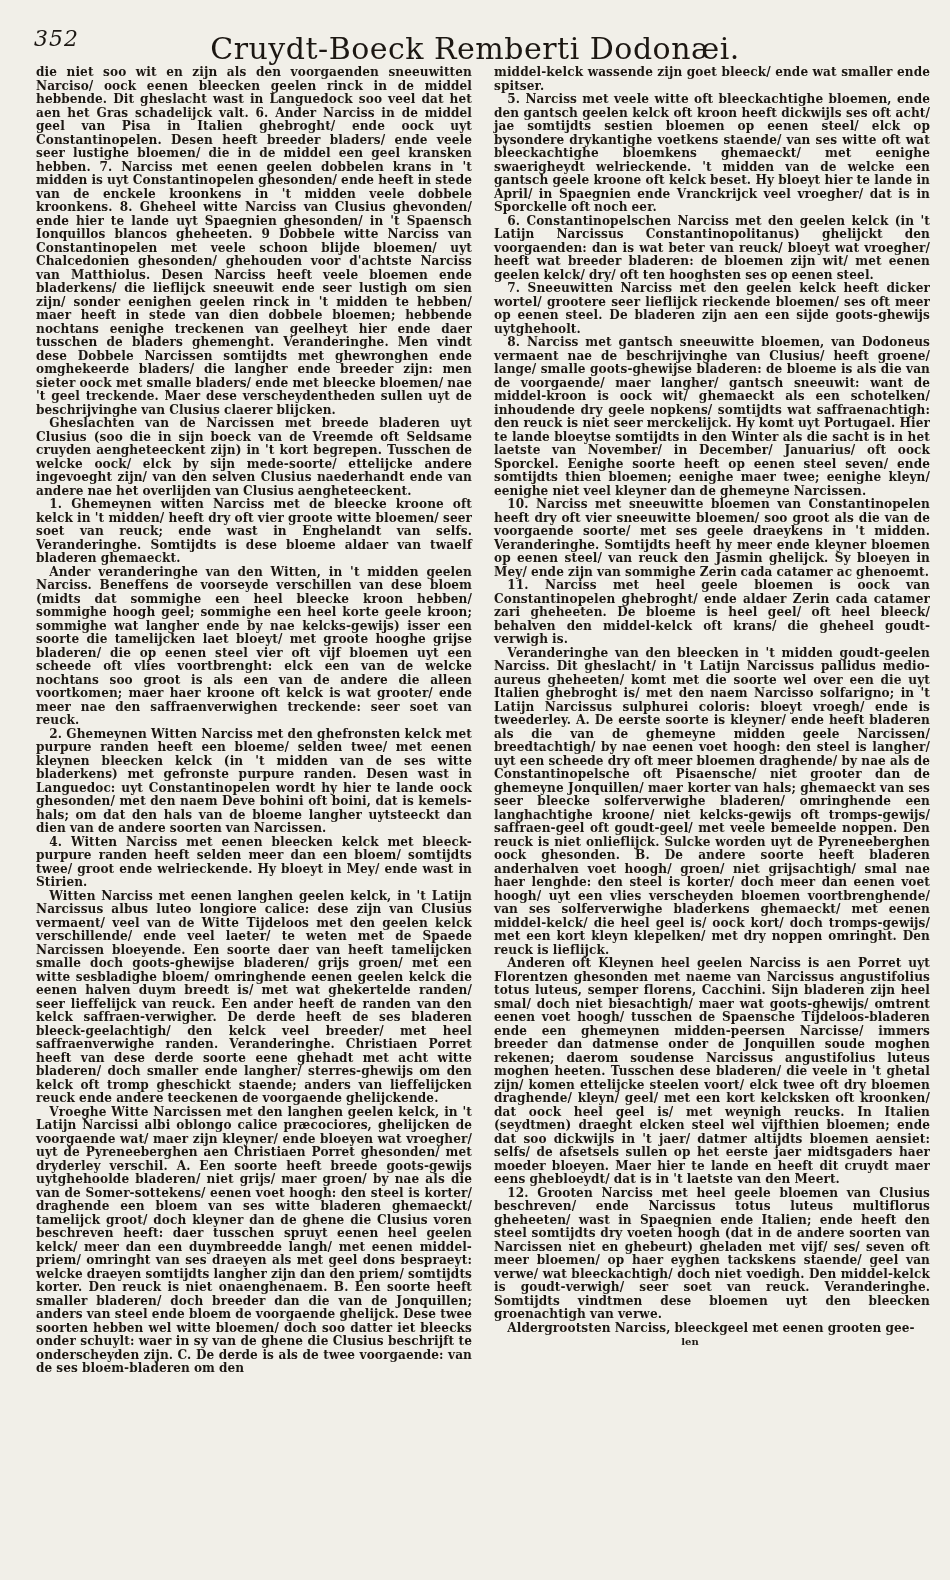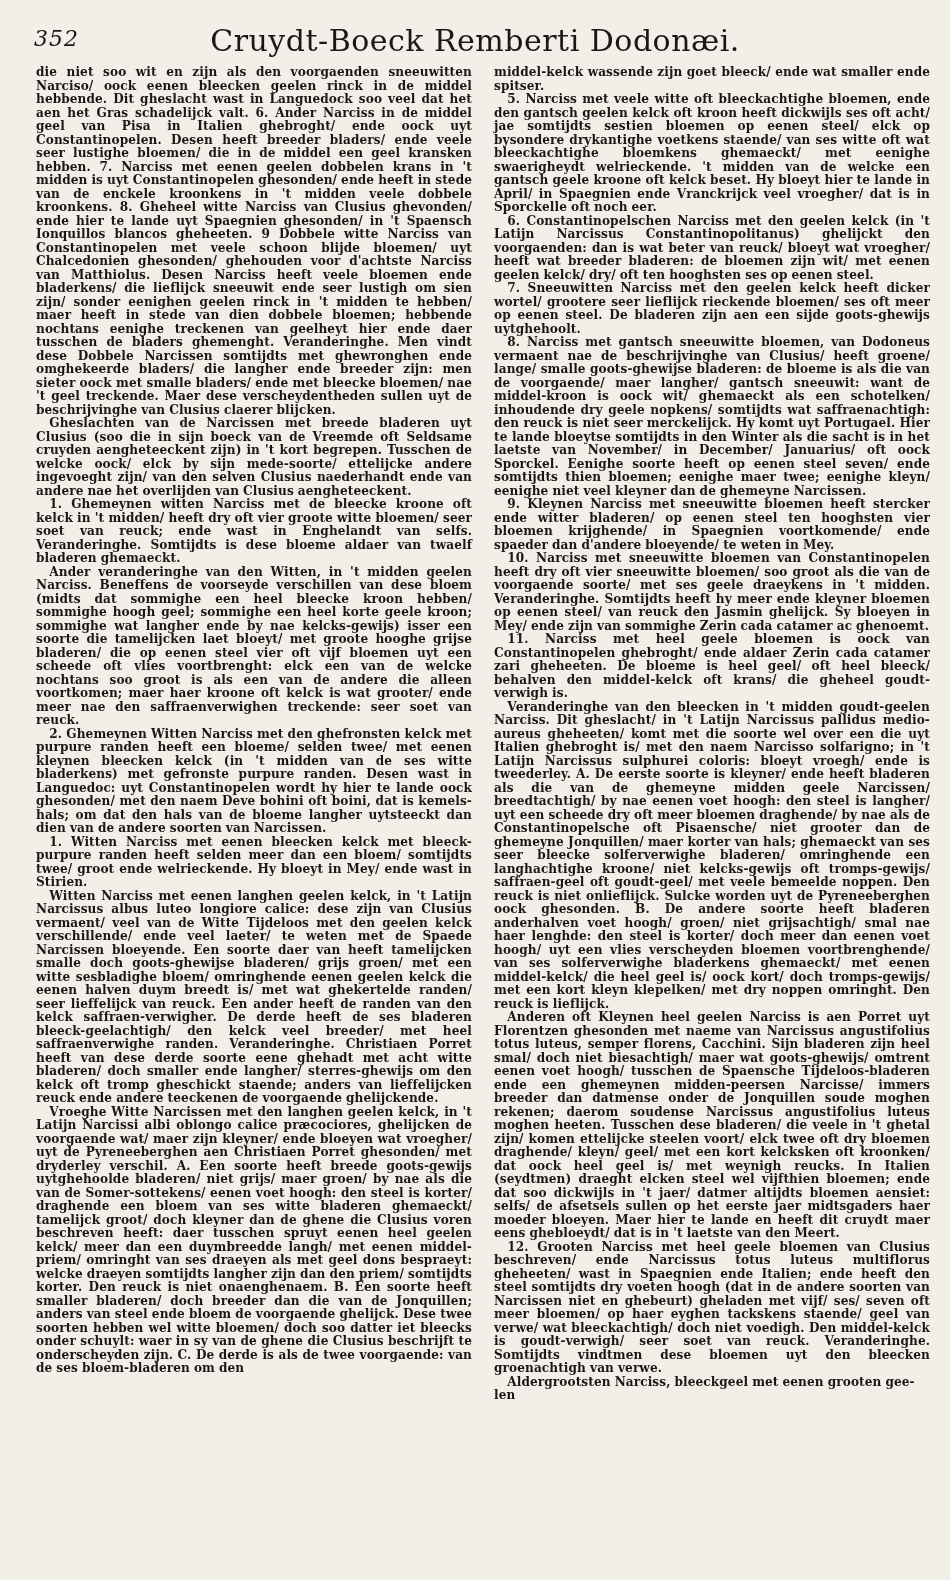--- a/index.html
+++ b/index.html
@@ -28,21 +28,21 @@
     position:absolute;
     left:34px;
     top:28px;
     font-size:22px;
     line-height:1;
     font-style:italic;
     letter-spacing:1px;
   }
   .page-title{
     margin:0;
-    padding-top:26px;
+    padding-top:34px;
     text-align:center;
     font-size:30px;
     line-height:1;
     font-weight:normal;
     letter-spacing:0.5px;
   }
   .columns{
     display:flex;
     gap:22px;
     padding:14px 20px 0 36px;
@@ -58,56 +58,55 @@
     word-spacing:-0.3px;
   }
   .col p{
     margin:0;
     text-indent:1.1em;
   }
   .col p.cont{
     text-indent:0;
   }
   .catchword{
-    text-align:left;
+    text-align:center;
     padding-right:44px;
-    font-size:12px;
+    font-size:10px;
     line-height:13.5px;
     font-weight:bold;
   }
 </style>
 </head>
 <body>
 
 <div class="page">
   <header class="page-header">
     <span class="page-number">352</span>
     <h1 class="page-title">Cruydt-Boeck Remberti Dodonæi.</h1>
   </header>
   <main class="columns">
     <div class="col">
       <div id="col-left">
           <p class="cont">die niet soo wit en zijn als den voorgaenden sneeuwitten Narciso/ oock eenen bleecken geelen rinck in de middel hebbende. Dit gheslacht wast in Languedock soo veel dat het aen het Gras schadelijck valt. 6. Ander Narciss in de middel geel van Pisa in Italien ghebroght/ ende oock uyt Constantinopelen. Desen heeft breeder bladers/ ende veele seer lustighe bloemen/ die in de middel een geel kransken hebben. 7. Narciss met eenen geelen dobbelen krans in 't midden is uyt Constantinopelen ghesonden/ ende heeft in stede van de enckele kroonkens in 't midden veele dobbele kroonkens. 8. Gheheel witte Narciss van Clusius ghevonden/ ende hier te lande uyt Spaegnien ghesonden/ in 't Spaensch Ionquillos blancos gheheeten. 9 Dobbele witte Narciss van Constantinopelen met veele schoon blijde bloemen/ uyt Chalcedonien ghesonden/ ghehouden voor d'achtste Narciss van Matthiolus. Desen Narciss heeft veele bloemen ende bladerkens/ die lieflijck sneeuwit ende seer lustigh om sien zijn/ sonder eenighen geelen rinck in 't midden te hebben/ maer heeft in stede van dien dobbele bloemen; hebbende nochtans eenighe treckenen van geelheyt hier ende daer tusschen de bladers ghemenght. Veranderinghe. Men vindt dese Dobbele Narcissen somtijdts met ghewronghen ende omghekeerde bladers/ die langher ende breeder zijn: men sieter oock met smalle bladers/ ende met bleecke bloemen/ nae 't geel treckende. Maer dese verscheydentheden sullen uyt de beschrijvinghe van Clusius claerer blijcken.</p>
           <p>Gheslachten van de Narcissen met breede bladeren uyt Clusius (soo die in sijn boeck van de Vreemde oft Seldsame cruyden aengheteeckent zijn) in 't kort begrepen. Tusschen de welcke oock/ elck by sijn mede-soorte/ ettelijcke andere ingevoeght zijn/ van den selven Clusius naederhandt ende van andere nae het overlijden van Clusius aengheteeckent.</p>
           <p>1. Ghemeynen witten Narciss met de bleecke kroone oft kelck in 't midden/ heeft dry oft vier groote witte bloemen/ seer soet van reuck; ende wast in Enghelandt van selfs. Veranderinghe. Somtijdts is dese bloeme aldaer van twaelf bladeren ghemaeckt.</p>
           <p>Ander veranderinghe van den Witten, in 't midden geelen Narciss. Beneffens de voorseyde verschillen van dese bloem (midts dat sommighe een heel bleecke kroon hebben/ sommighe hoogh geel; sommighe een heel korte geele kroon; sommighe wat langher ende by nae kelcks-gewijs) isser een soorte die tamelijcken laet bloeyt/ met groote hooghe grijse bladeren/ die op eenen steel vier oft vijf bloemen uyt een scheede oft vlies voortbrenght: elck een van de welcke nochtans soo groot is als een van de andere die alleen voortkomen; maer haer kroone oft kelck is wat grooter/ ende meer nae den saffraenverwighen treckende: seer soet van reuck.</p>
           <p>2. Ghemeynen Witten Narciss met den ghefronsten kelck met purpure randen heeft een bloeme/ selden twee/ met eenen kleynen bleecken kelck (in 't midden van de ses witte bladerkens) met gefronste purpure randen. Desen wast in Languedoc: uyt Constantinopelen wordt hy hier te lande oock ghesonden/ met den naem Deve bohini oft boini, dat is kemels-hals; om dat den hals van de bloeme langher uytsteeckt dan dien van de andere soorten van Narcissen.</p>
-          <p>1. Witten Narciss met eenen bleecken kelck met bleeck-purpure randen heeft selden meer dan een bloem/ somtijdts twee/ groot ende welrieckende. Hy bloeyt in Mey/ ende wast in Stirien.</p>
+          <p>4. Witten Narciss met eenen bleecken kelck met bleeck-purpure randen heeft selden meer dan een bloem/ somtijdts twee/ groot ende welrieckende. Hy bloeyt in Mey/ ende wast in Stirien.</p>
           <p>Witten Narciss met eenen langhen geelen kelck, in 't Latijn Narcissus albus luteo longiore calice: dese zijn van Clusius vermaent/ veel van de Witte Tijdeloos met den geelen kelck verschillende/ ende veel laeter/ te weten met de Spaede Narcissen bloeyende. Een soorte daer van heeft tamelijcken smalle doch goots-ghewijse bladeren/ grijs groen/ met een witte sesbladighe bloem/ omringhende eenen geelen kelck die eenen halven duym breedt is/ met wat ghekertelde randen/ seer lieffelijck van reuck. Een ander heeft de randen van den kelck saffraen-verwigher. De derde heeft de ses bladeren bleeck-geelachtigh/ den kelck veel breeder/ met heel saffraenverwighe randen. Veranderinghe. Christiaen Porret heeft van dese derde soorte eene ghehadt met acht witte bladeren/ doch smaller ende langher/ sterres-ghewijs om den kelck oft tromp gheschickt staende; anders van lieffelijcken reuck ende andere teeckenen de voorgaende ghelijckende.</p>
           <p>Vroeghe Witte Narcissen met den langhen geelen kelck, in 't Latijn Narcissi albi oblongo calice præcociores, ghelijcken de voorgaende wat/ maer zijn kleyner/ ende bloeyen wat vroegher/ uyt de Pyreneeberghen aen Christiaen Porret ghesonden/ met dryderley verschil. A. Een soorte heeft breede goots-gewijs uytghehoolde bladeren/ niet grijs/ maer groen/ by nae als die van de Somer-sottekens/ eenen voet hoogh: den steel is korter/ draghende een bloem van ses witte bladeren ghemaeckt/ tamelijck groot/ doch kleyner dan de ghene die Clusius voren beschreven heeft: daer tusschen spruyt eenen heel geelen kelck/ meer dan een duymbreedde langh/ met eenen middel-priem/ omringht van ses draeyen als met geel dons bespraeyt: welcke draeyen somtijdts langher zijn dan den priem/ somtijdts korter. Den reuck is niet onaenghenaem. B. Een soorte heeft smaller bladeren/ doch breeder dan die van de Jonquillen; anders van steel ende bloem de voorgaende ghelijck. Dese twee soorten hebben wel witte bloemen/ doch soo datter iet bleecks onder schuylt: waer in sy van de ghene die Clusius beschrijft te onderscheyden zijn. C. De derde is als de twee voorgaende: van de ses bloem-bladeren om den</p>
         </div>
     </div>
     <div class="col">
       <div id="col-right">
           <p class="cont">middel-kelck wassende zijn goet bleeck/ ende wat smaller ende spitser.</p>
           <p>5. Narciss met veele witte oft bleeckachtighe bloemen, ende den gantsch geelen kelck oft kroon heeft dickwijls ses oft acht/ jae somtijdts sestien bloemen op eenen steel/ elck op bysondere drykantighe voetkens staende/ van ses witte oft wat bleeckachtighe bloemkens ghemaeckt/ met eenighe swaerigheydt welrieckende. 't midden van de welcke een gantsch geele kroone oft kelck beset. Hy bloeyt hier te lande in April/ in Spaegnien ende Vranckrijck veel vroegher/ dat is in Sporckelle oft noch eer.</p>
           <p>6. Constantinopelschen Narciss met den geelen kelck (in 't Latijn Narcissus Constantinopolitanus) ghelijckt den voorgaenden: dan is wat beter van reuck/ bloeyt wat vroegher/ heeft wat breeder bladeren: de bloemen zijn wit/ met eenen geelen kelck/ dry/ oft ten hooghsten ses op eenen steel.</p>
           <p>7. Sneeuwitten Narciss met den geelen kelck heeft dicker wortel/ grootere seer lieflijck rieckende bloemen/ ses oft meer op eenen steel. De bladeren zijn aen een sijde goots-ghewijs uytghehoolt.</p>
           <p>8. Narciss met gantsch sneeuwitte bloemen, van Dodoneus vermaent nae de beschrijvinghe van Clusius/ heeft groene/ lange/ smalle goots-ghewijse bladeren: de bloeme is als die van de voorgaende/ maer langher/ gantsch sneeuwit: want de middel-kroon is oock wit/ ghemaeckt als een schotelken/ inhoudende dry geele nopkens/ somtijdts wat saffraenachtigh: den reuck is niet seer merckelijck. Hy komt uyt Portugael. Hier te lande bloeytse somtijdts in den Winter als die sacht is in het laetste van November/ in December/ Januarius/ oft oock Sporckel. Eenighe soorte heeft op eenen steel seven/ ende somtijdts thien bloemen; eenighe maer twee; eenighe kleyn/ eenighe niet veel kleyner dan de ghemeyne Narcissen.</p>
-          <p>9. Kleynen Narciss met sneeuwitte bloemen heeft stercker ende witter bladeren/ op eenen steel ten hooghsten vier bloemen krijghende/ in Spaegnien voortkomende/ ende spaeder dan d'andere bloeyende/ te weten in Mey.</p>
           <p>10. Narciss met sneeuwitte bloemen van Constantinopelen heeft dry oft vier sneeuwitte bloemen/ soo groot als die van de voorgaende soorte/ met ses geele draeykens in 't midden. Veranderinghe. Somtijdts heeft hy meer ende kleyner bloemen op eenen steel/ van reuck den Jasmin ghelijck. Sy bloeyen in Mey/ ende zijn van sommighe Zerin cada catamer ac ghenoemt.</p>
           <p>11. Narciss met heel geele bloemen is oock van Constantinopelen ghebroght/ ende aldaer Zerin cada catamer zari gheheeten. De bloeme is heel geel/ oft heel bleeck/ behalven den middel-kelck oft krans/ die gheheel goudt-verwigh is.</p>
           <p>Veranderinghe van den bleecken in 't midden goudt-geelen Narciss. Dit gheslacht/ in 't Latijn Narcissus pallidus medio-aureus gheheeten/ komt met die soorte wel over een die uyt Italien ghebroght is/ met den naem Narcisso solfarigno; in 't Latijn Narcissus sulphurei coloris: bloeyt vroegh/ ende is tweederley. A. De eerste soorte is kleyner/ ende heeft bladeren als die van de ghemeyne midden geele Narcissen/ breedtachtigh/ by nae eenen voet hoogh: den steel is langher/ uyt een scheede dry oft meer bloemen draghende/ by nae als de Constantinopelsche oft Pisaensche/ niet grooter dan de ghemeyne Jonquillen/ maer korter van hals; ghemaeckt van ses seer bleecke solferverwighe bladeren/ omringhende een langhachtighe kroone/ niet kelcks-gewijs oft tromps-gewijs/ saffraen-geel oft goudt-geel/ met veele bemeelde noppen. Den reuck is niet onlieflijck. Sulcke worden uyt de Pyreneeberghen oock ghesonden. B. De andere soorte heeft bladeren anderhalven voet hoogh/ groen/ niet grijsachtigh/ smal nae haer lenghde: den steel is korter/ doch meer dan eenen voet hoogh/ uyt een vlies verscheyden bloemen voortbrenghende/ van ses solferverwighe bladerkens ghemaeckt/ met eenen middel-kelck/ die heel geel is/ oock kort/ doch tromps-gewijs/ met een kort kleyn klepelken/ met dry noppen omringht. Den reuck is lieflijck.</p>
           <p>Anderen oft Kleynen heel geelen Narciss is aen Porret uyt Florentzen ghesonden met naeme van Narcissus angustifolius totus luteus, semper florens, Cacchini. Sijn bladeren zijn heel smal/ doch niet biesachtigh/ maer wat goots-ghewijs/ omtrent eenen voet hoogh/ tusschen de Spaensche Tijdeloos-bladeren ende een ghemeynen midden-peersen Narcisse/ immers breeder dan datmense onder de Jonquillen soude moghen rekenen; daerom soudense Narcissus angustifolius luteus moghen heeten. Tusschen dese bladeren/ die veele in 't ghetal zijn/ komen ettelijcke steelen voort/ elck twee oft dry bloemen draghende/ kleyn/ geel/ met een kort kelcksken oft kroonken/ dat oock heel geel is/ met weynigh reucks. In Italien (seydtmen) draeght elcken steel wel vijfthien bloemen; ende dat soo dickwijls in 't jaer/ datmer altijdts bloemen aensiet: selfs/ de afsetsels sullen op het eerste jaer midtsgaders haer moeder bloeyen. Maer hier te lande en heeft dit cruydt maer eens ghebloeydt/ dat is in 't laetste van den Meert.</p>
           <p>12. Grooten Narciss met heel geele bloemen van Clusius beschreven/ ende Narcissus totus luteus multiflorus gheheeten/ wast in Spaegnien ende Italien; ende heeft den steel somtijdts dry voeten hoogh (dat in de andere soorten van Narcissen niet en ghebeurt) gheladen met vijf/ ses/ seven oft meer bloemen/ op haer eyghen tackskens staende/ geel van verwe/ wat bleeckachtigh/ doch niet voedigh. Den middel-kelck is goudt-verwigh/ seer soet van reuck. Veranderinghe. Somtijdts vindtmen dese bloemen uyt den bleecken groenachtigh van verwe.</p>
           <p>Aldergrootsten Narciss, bleeckgeel met eenen grooten gee-</p>
         </div>
       <div class="catchword">len</div>
     </div>
   </main>

